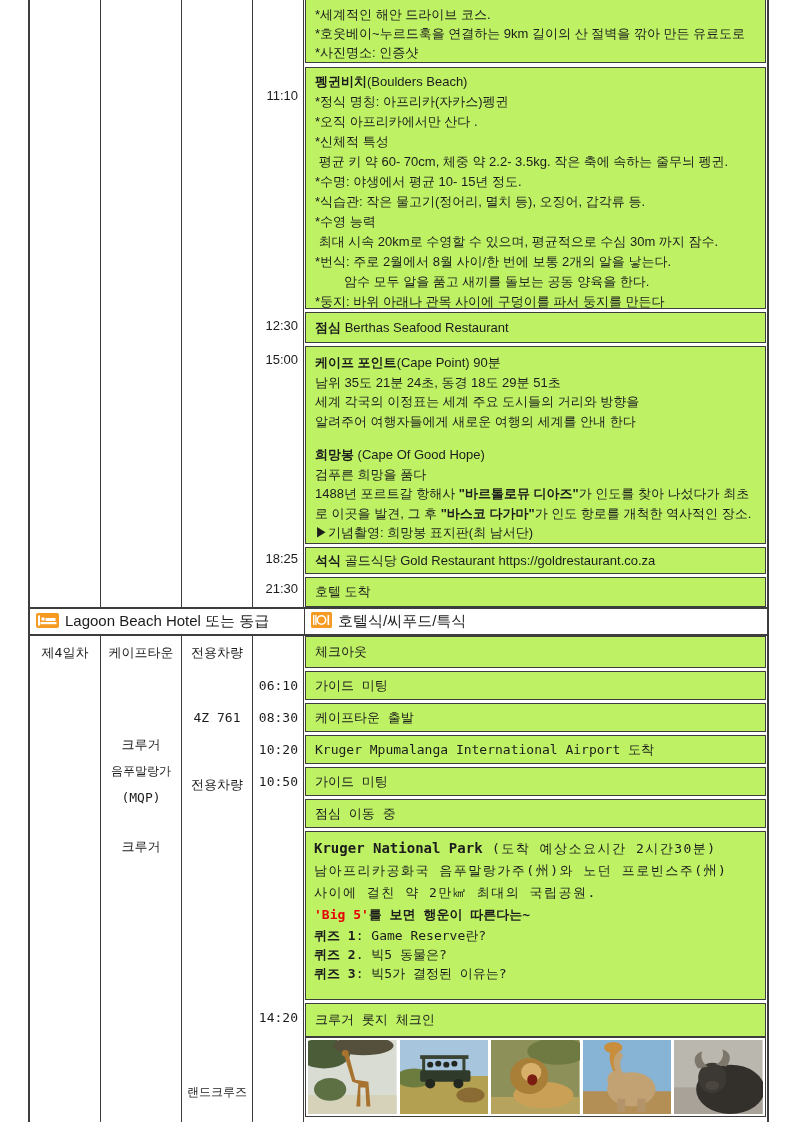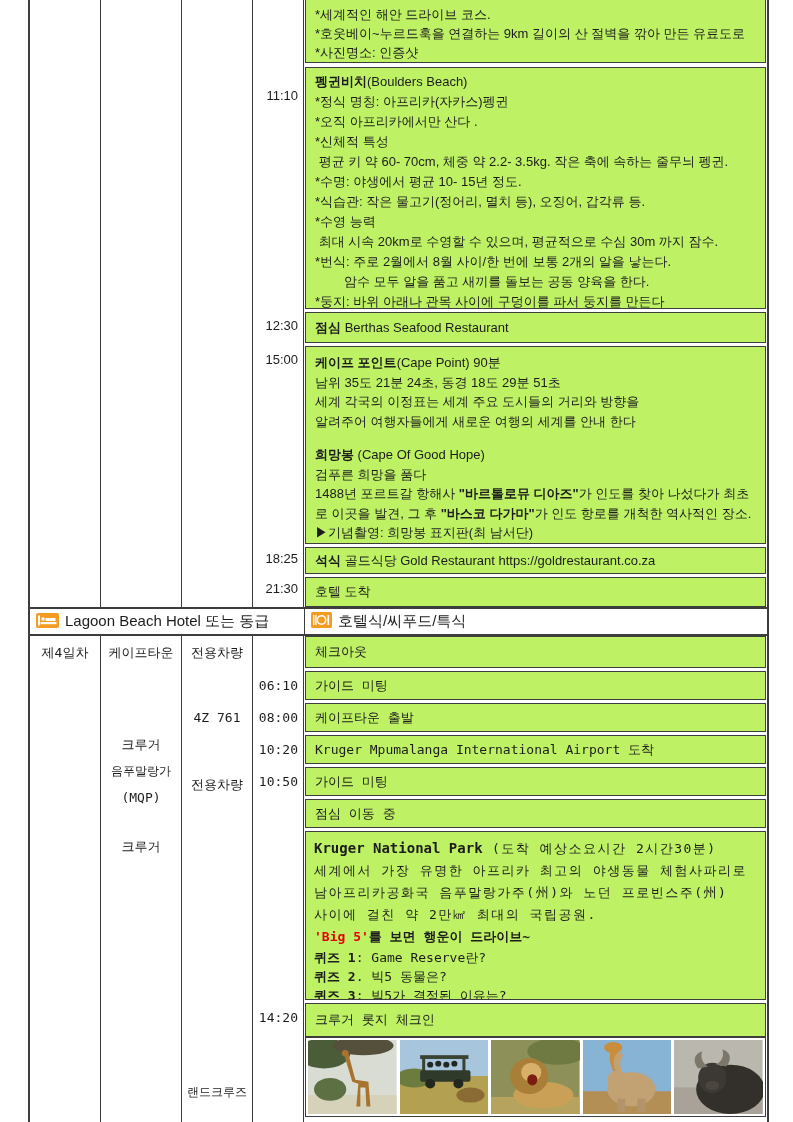--- a/index.html
+++ b/index.html
@@ -147,21 +147,21 @@
       <div class="colcell" style="top:202px;">크루거</div>
     </div>
     <div class="c-tr mono">
       <div class="colcell" style="top:8px;">전용차량</div>
       <div class="colcell" style="top:74px;">4Z 761</div>
       <div class="colcell" style="top:140px;">전용차량</div>
       <div class="colcell" style="top:448px;font-size:12px;">랜드크루즈</div>
     </div>
     <div class="c-time mono">
       <span class="tlabel" style="top:42px;">06:10</span>
-      <span class="tlabel" style="top:74px;">08:00</span>
+      <span class="tlabel" style="top:74px;">08:30</span>
       <span class="tlabel" style="top:106px;">10:20</span>
       <span class="tlabel" style="top:138px;">10:50</span>
       <span class="tlabel" style="top:374px;">14:20</span>
     </div>
     <div class="c-main mono">
 
       <div class="box cell-center mono" style="top:0;height:32px;">
         <span>체크아웃</span>
       </div>
       <div class="box cell-center mono" style="top:35px;height:29px;">
@@ -175,24 +175,23 @@
       </div>
       <div class="box cell-center mono" style="top:131px;height:29px;">
         <span>가이드 미팅</span>
       </div>
       <div class="box cell-center mono" style="top:163px;height:29px;">
         <span>점심 이동 중</span>
       </div>
 
       <div class="box mono" style="top:195px;height:169px;padding:5px 2px 0 8px;">
         <div style="line-height:22px;white-space:nowrap;"><b class="t" style="font-size:14px;">Kruger National Park</b><span class="kr-desc"> (도착 예상소요시간 2시간30분)</span></div>
-        <div class="kr-desc">세계에서 가장 유명한 아프리카 최고의 야생동물 체험사파리로</div>
         <div class="kr-desc">남아프리카공화국 음푸말랑가주(州)와 노던 프로빈스주(州)</div>
         <div class="kr-desc">사이에 걸친 약 2만㎢ 최대의 국립공원.</div>
-        <div style="line-height:22px;white-space:nowrap;font-weight:bold;"><span style="color:var(--red);">'Big 5'</span><span>를 보면 행운이 드라이브~</span></div>
+        <div style="line-height:22px;white-space:nowrap;font-weight:bold;"><span style="color:var(--red);">'Big 5'</span><span>를 보면 행운이 따른다는~</span></div>
         <div class="quiz"><b class="t">퀴즈 1</b><span>: Game Reserve란?</span></div>
         <div class="quiz"><b class="t">퀴즈 2</b><span>. 빅5 동물은?</span></div>
         <div class="quiz"><b class="t">퀴즈 3</b><span>: 빅5가 결정된 이유는?</span></div>
       </div>
 
       <div class="box cell-center mono" style="top:367px;height:34px;">
         <span>크루거 롯지 체크인</span>
       </div>
 
       <div class="photo-strip">

